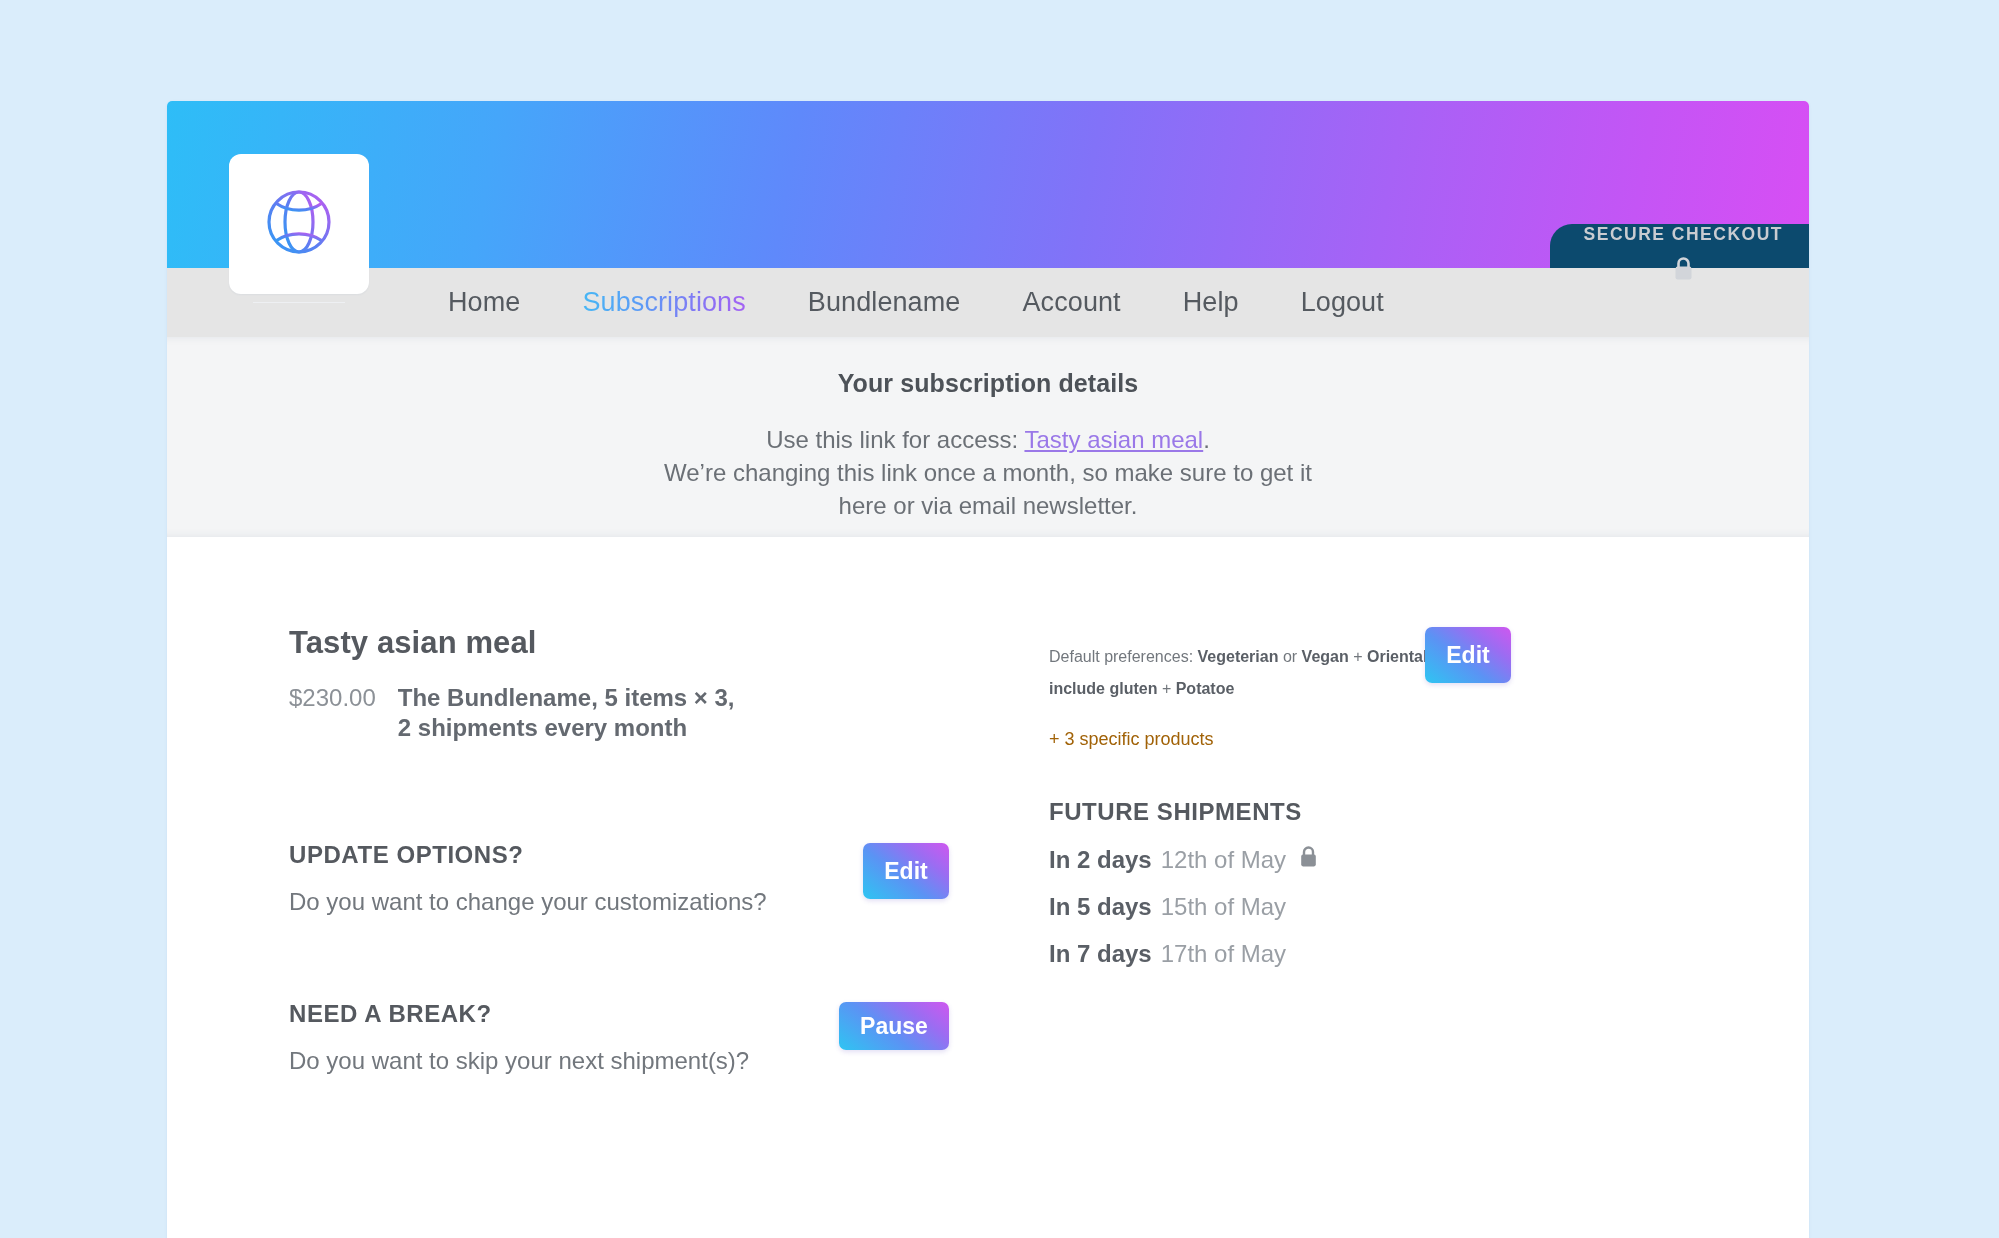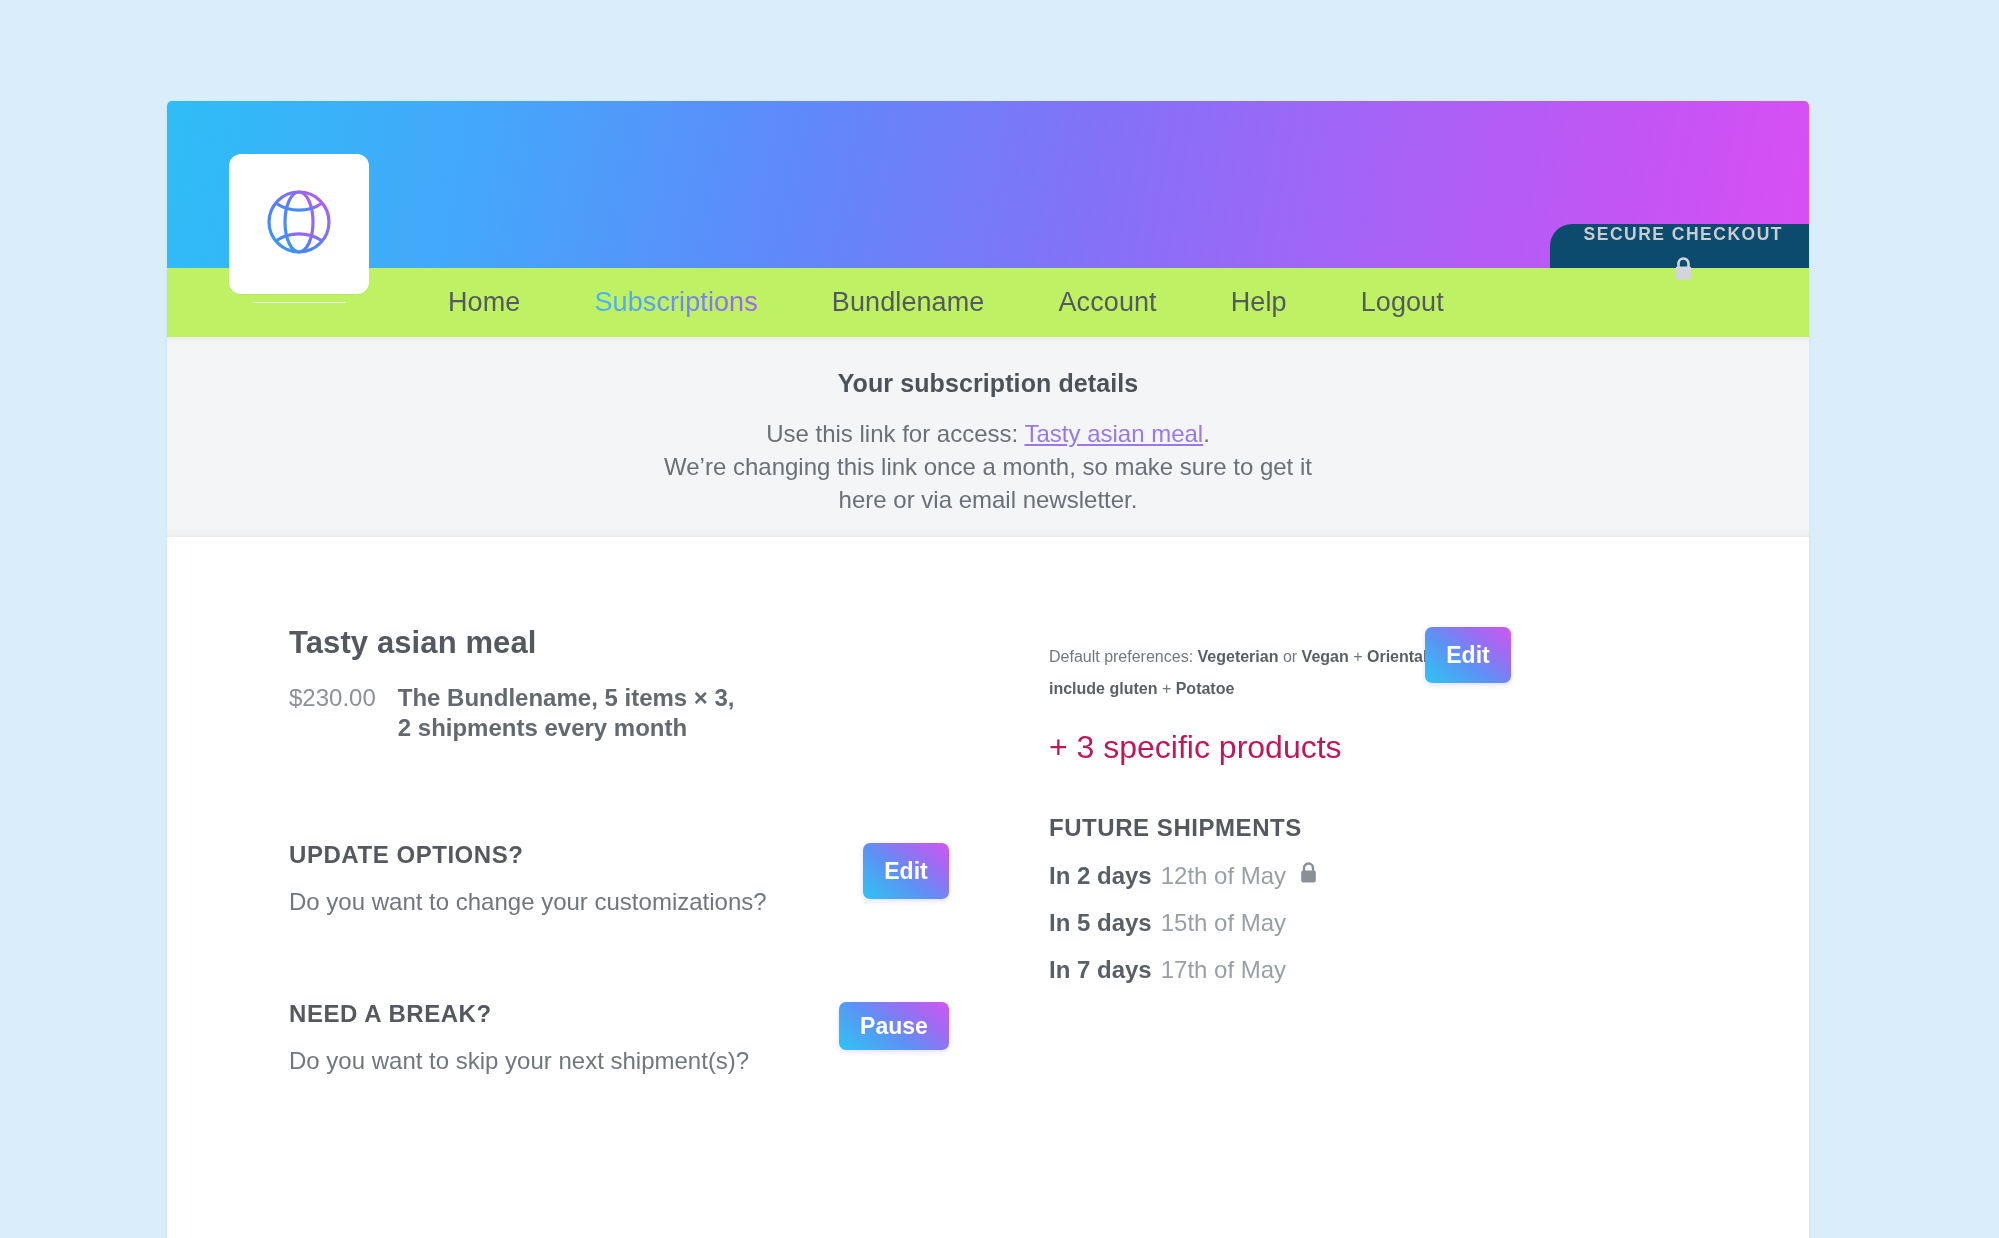--- a/index.html
+++ b/index.html
@@ -101,25 +101,25 @@
     width: 92px;
     height: 1px;
     background: #eef0f3;
     z-index: 6;
   }
 
   
   .nav {
     position: relative;
     height: 69px;
-    background: #bef264;
+    background: #e5e5e5;
     display: flex;
     align-items: center;
     padding-left: 250px;
-    gap: 12px;
+    gap: 0;
   }
   .nav-item {
     font-size: 27px;
     color: #555a60;
     padding: 0 31px;
     cursor: pointer;
     white-space: nowrap;
     letter-spacing: 0.1px;
   }
   .nav-item.active {
@@ -137,21 +137,21 @@
     background: #f4f5f6;
     text-align: center;
     padding-top: 32px;
     box-shadow: inset 0 9px 10px -9px rgba(40,60,90,0.09),
                 inset 0 -9px 10px -9px rgba(40,60,90,0.10);
   }
   .banner-title {
     font-size: 25px;
     font-weight: 700;
     color: #4d5258;
-    margin-bottom: 19px;
+    margin-bottom: 25px;
     letter-spacing: 0.1px;
   }
   .banner-line {
     font-size: 24px;
     color: #6b7076;
     line-height: 33px;
   }
   .banner-link {
     color: #9a78e8;
     text-decoration: underline;
@@ -239,22 +239,22 @@
   }
   .pref-text {
     font-size: 16px;
     color: #72777d;
     line-height: 32px;
     max-width: 470px;
     margin-top: 16px;
   }
   .pref-text b { color: #5a5f66; font-weight: 700; }
   .pref-extra {
-    font-size: 32px;
-    color: #be185d;
+    font-size: 18px;
+    color: #a16207;
     margin-top: 24px;
   }
   .ship-list { margin-top: 20px; }
   .ship-row {
     font-size: 24px;
     color: #9a9fa5;
     margin-bottom: 19px;
     display: flex;
     align-items: center;
     gap: 9px;

